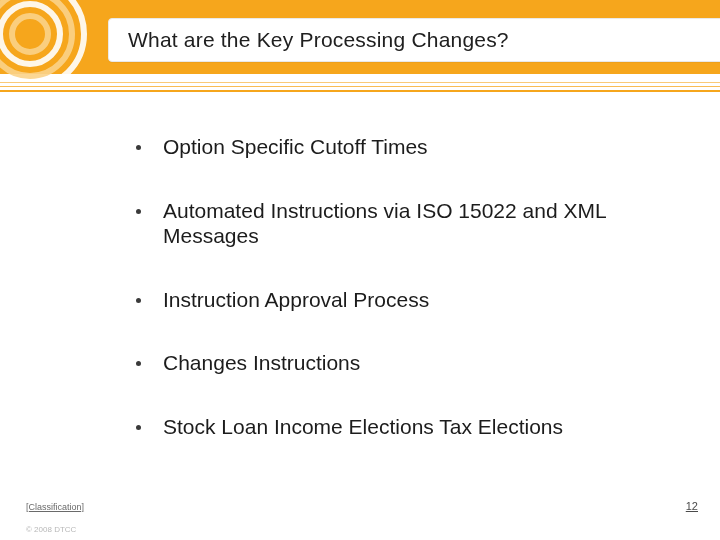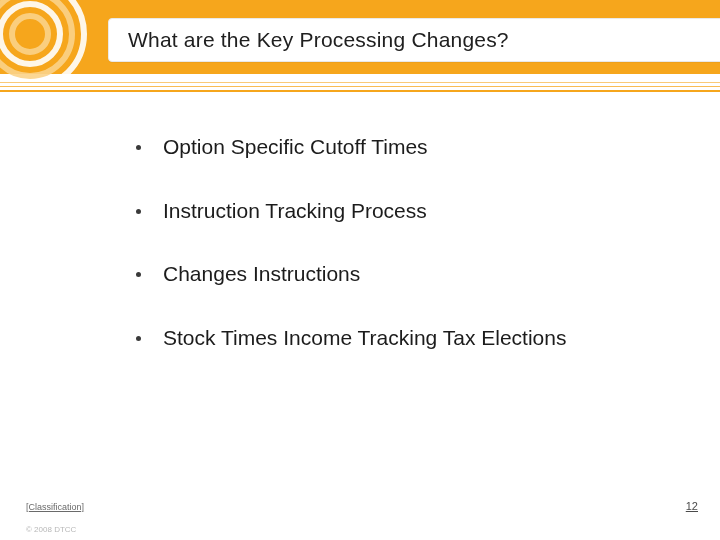--- a/index.html
+++ b/index.html
@@ -154,29 +154,33 @@
   <div class="stripe s3"></div>
 </div>
 
 <div class="content">
   <div class="bullet-row">
     <div class="bullet-dot"></div>
     <div class="bullet-text">Option Specific Cutoff Times</div>
   </div>
   <div class="bullet-row">
     <div class="bullet-dot"></div>
-    <div class="bullet-text">Instruction Tracking Process</div>
+    <div class="bullet-text">Automated Instructions via ISO 15022 and XML Messages</div>
+  </div>
+  <div class="bullet-row">
+    <div class="bullet-dot"></div>
+    <div class="bullet-text">Instruction Approval Process</div>
   </div>
   <div class="bullet-row">
     <div class="bullet-dot"></div>
     <div class="bullet-text">Changes Instructions</div>
   </div>
   <div class="bullet-row">
     <div class="bullet-disc"></div>
-    <div class="bullet-text">Stock Times Income Tracking Tax Elections</div>
+    <div class="bullet-text">Stock Loan Income Elections Tax Elections</div>
   </div>
 </div>
 
 <div class="footer-class">[Classification]</div>
 <div class="page-num">12</div>
 <div class="copyright">
   <span>© 2008 DTCC</span>
 </div>
 
 </body></html>

